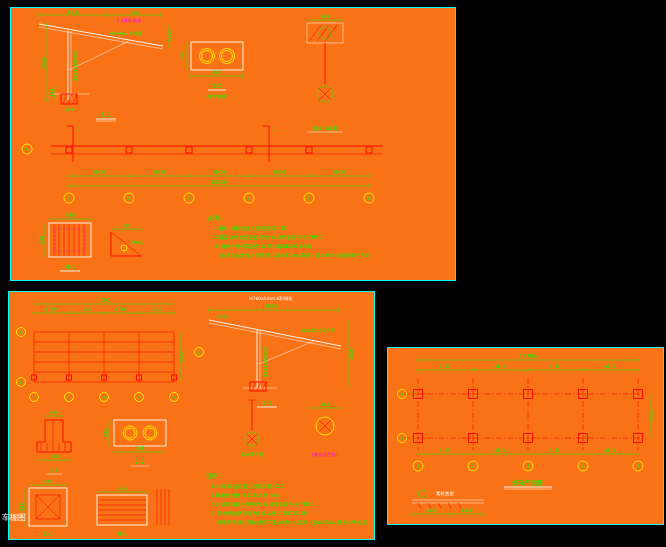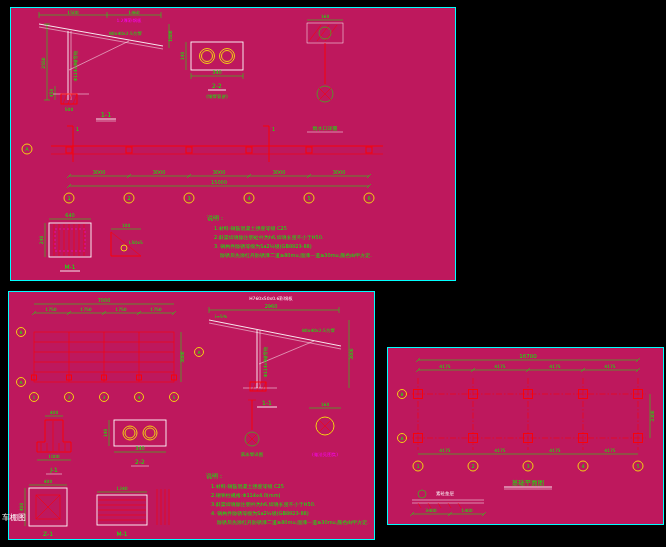--- a/index.html
+++ b/index.html
@@ -1,18 +1,18 @@
 <!DOCTYPE html>
 <html><head>
 <meta charset="utf-8">
 <style>
   *{margin:0;padding:0;box-sizing:border-box}
   html,body{width:666px;height:547px;background:#000;overflow:hidden;position:relative}
   .canvas{position:absolute;inset:0;width:666px;height:547px;background:#000}
-  .panel{position:absolute;border:1px solid #00ffff;background:#be185d}
+  .panel{position:absolute;border:1px solid #00ffff;background:#f97316}
   #p1{left:10px;top:7px;width:446px;height:274px}
   #p2{left:8px;top:291px;width:367px;height:249px}
   #p3{left:387px;top:347px;width:277px;height:178px}
   .panel svg{display:block;width:100%;height:100%}
   text{font-family:"DejaVu Sans","Liberation Sans",sans-serif}
   .tg{fill:#00ff00}.tw{fill:#ffffff}.tm{fill:#ff00ff}
   .f4{font-size:4.5px}.f5{font-size:5px}.f55{font-size:5.5px}.f6{font-size:6px}.f65{font-size:6.5px}
   .mid{text-anchor:middle}
   .lg{stroke:#00ff00;stroke-width:.5;fill:none}
   .lr{stroke:#ff0000;stroke-width:.9;fill:none}

